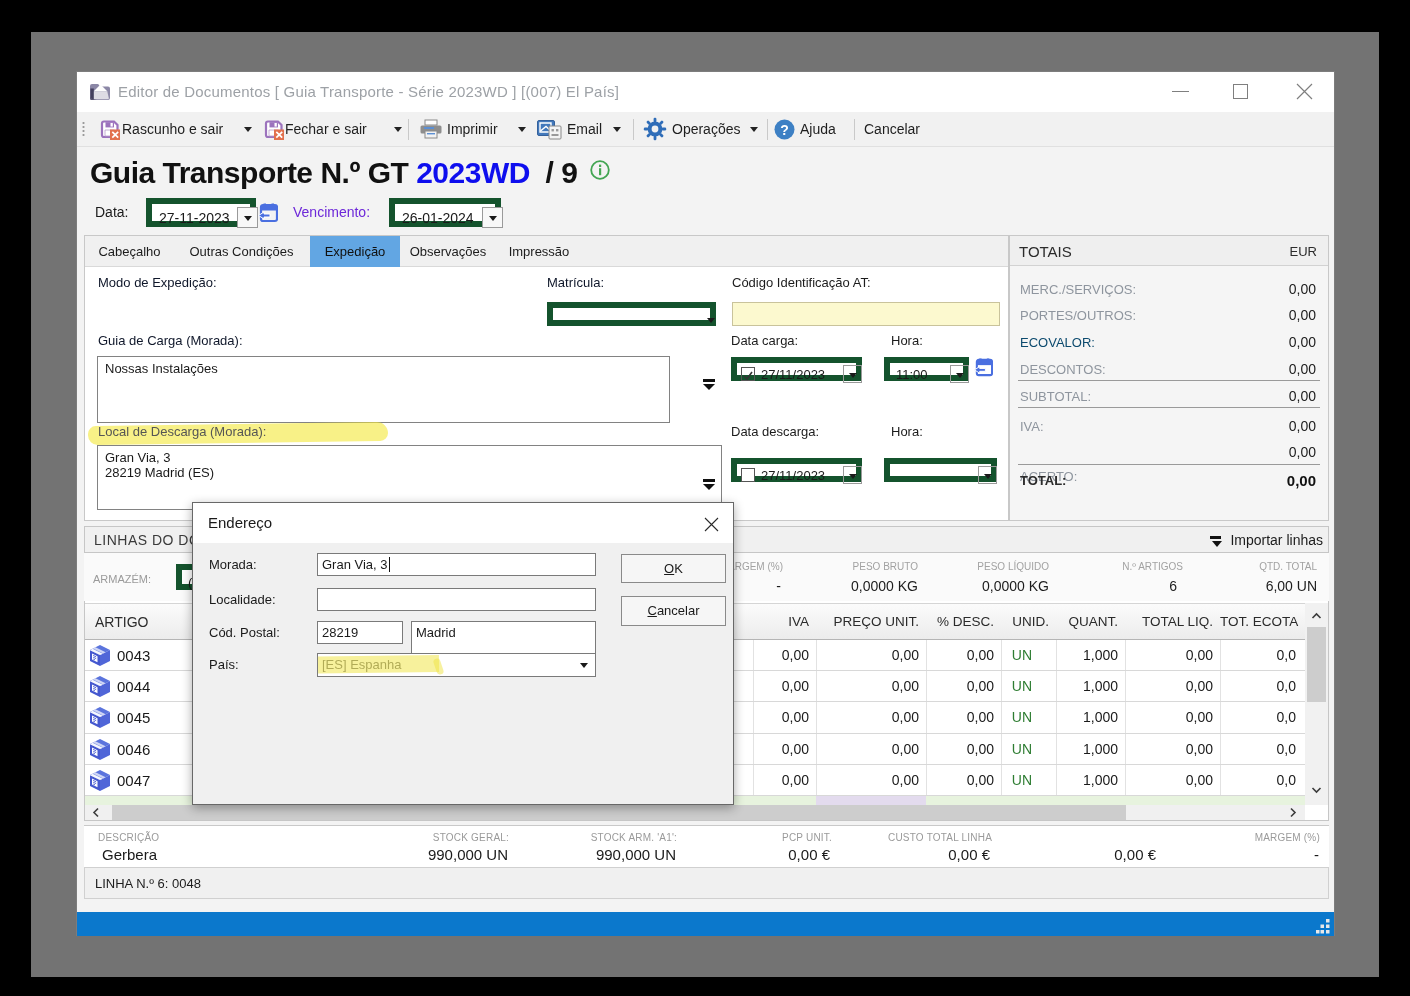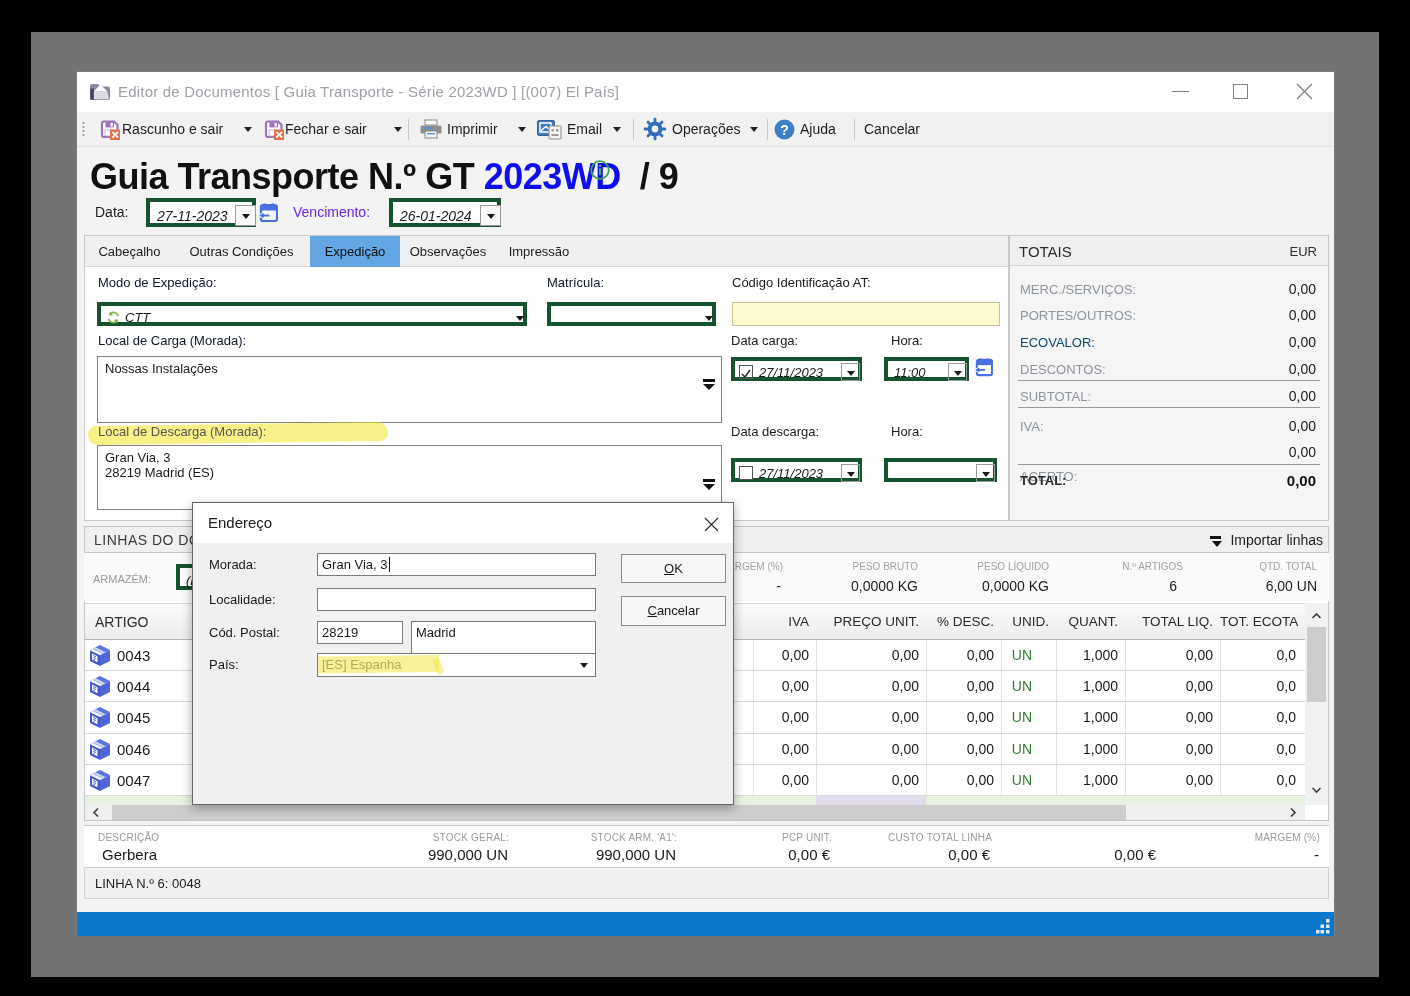--- a/index.html
+++ b/index.html
@@ -8,21 +8,21 @@
 .desk{position:absolute;left:31px;top:32px;width:1348px;height:945px;background:#737373;}
 .win{position:absolute;left:76px;top:71px;width:1259px;height:865px;background:#f3f3f3;border:1px solid #7d7d7d;}
 .tbar{position:absolute;left:0;top:0;width:100%;height:40px;background:#fff;}
 .ttxt{position:absolute;left:41px;top:11px;font-size:15px;color:#9da1a6;white-space:nowrap;letter-spacing:0.2px;}
 .toolbar{position:absolute;left:0;top:40px;width:100%;height:35px;background:#f1f1f1;border-bottom:1px solid #e0e0e0;}
 .titem{position:absolute;top:0;height:35px;line-height:35px;font-size:14px;color:#1e1e1e;white-space:nowrap;}
 .caret{position:absolute;width:0;height:0;border-left:4px solid transparent;border-right:4px solid transparent;border-top:5px solid #222;}
 .tsep{position:absolute;top:7px;width:1px;height:21px;background:#c9c9c9;}
 .lbl{position:absolute;font-size:13px;color:#0f172a;white-space:nowrap;}
 .glbl{position:absolute;font-size:13px;color:#3c3c3c;white-space:nowrap;}
-.combo{position:absolute;background:#fff;border:4px solid #14532d;font-style:italic;}
+.combo{position:absolute;background:#fff;border:6px solid #14532d;}
 .carr{position:absolute;width:0;height:0;border-left:4px solid transparent;border-right:4px solid transparent;border-top:5px solid #1a1a1a;}
 .cell{position:absolute;font-size:14px;color:#1a1a1a;white-space:nowrap;}
 .hdr{position:absolute;font-size:13px;color:#2b2b2b;white-space:nowrap;}
 .smallcap{position:absolute;font-size:10px;color:#9a9a9a;white-space:nowrap;letter-spacing:0.2px;}
 .vline{position:absolute;width:1px;background:#e2e2e2;}
 .dlg{position:absolute;left:192px;top:502px;width:542px;height:303px;background:#f0f0f0;border:1px solid #686868;box-shadow:0 3px 10px rgba(0,0,0,0.33);z-index:50;}
 .dinp{position:absolute;background:#fff;border:1px solid #7a7a7a;font-size:13px;color:#1a1a1a;padding:0 4px;line-height:21px;}
 .dbtn{position:absolute;background:#f6f6f6;border:1px solid #8a8a8a;font-size:13px;color:#1a1a1a;text-align:center;}
 .hl{position:absolute;background:rgba(244,232,62,0.62);border-radius:9px;}
 </style>
@@ -107,21 +107,21 @@
 <div class="caret" style="left:673px;top:15px;"></div>
 <div class="tsep" style="left:690px;"></div>
 <svg class="a" style="left:697px;top:7px" width="21" height="21" viewBox="0 0 21 21">
 <circle cx="10.5" cy="10.5" r="10" fill="#3d80c4"></circle>
 <text x="10.5" y="15.5" text-anchor="middle" font-size="14" font-weight="bold" fill="#fff" font-family="Liberation Sans">?</text>
 </svg>
 <div class="titem" style="left:723px;">Ajuda</div>
 <div class="tsep" style="left:777px;"></div>
 <div class="titem" style="left:787px;">Cancelar</div>
 </div>
-<div class="a" style="left:13px;top:84px;font-size:36px;font-weight:bold;color:#111;white-space:nowrap;letter-spacing:-0.5px;">Guia Transporte N.º GT&nbsp;<span style="color:#0e0eee">2023WD</span>&nbsp;&nbsp;/ 9</div>
+<div class="a" style="left:13px;top:84px;font-size:30px;font-weight:bold;color:#111;white-space:nowrap;letter-spacing:-0.5px;">Guia Transporte N.º GT&nbsp;<span style="color:#0e0eee">2023WD</span>&nbsp;&nbsp;/ 9</div>
 <svg class="a" style="left:513px;top:88px" width="20" height="20" viewBox="0 0 20 20">
 <circle cx="10" cy="10" r="8.8" fill="none" stroke="#42a552" stroke-width="1.8"></circle>
 <rect x="9" y="8.2" width="2.2" height="7" fill="#47a855"></rect>
       <rect x="9" y="4.6" width="2.2" height="2.4" fill="#47a855"></rect>
 </svg>
 <div class="glbl" style="left:18px;top:132px;color:#1a1a1a;font-size:14px;">Data:</div>
 <div class="combo" style="left:69px;top:126px;width:110px;height:29px;">
   <div class="cell" style="left:7px;top:6px;font-size:14px;">27-11-2023</div>
   <div class="a" style="left:85px;top:3px;width:21px;height:21px;border:1px solid #9a9a9a;background:#f8f8f8;">
         <div class="carr" style="left:6px;top:8px;"></div>
@@ -143,38 +143,28 @@
 </div>
 <div class="a" style="left:7px;top:163px;width:925px;height:286px;background:#fff;border:1px solid #c8c8c8;">
   <div class="a" style="left:0;top:0;width:923px;height:31px;background:#f0f0f0;border-bottom:1px solid #d9d9d9;"></div>
   <div class="a" style="left:1px;top:0;width:87px;height:31px;font-size:13px;color:#1c1c1c;text-align:center;line-height:31px;">Cabeçalho</div>
   <div class="a" style="left:88px;top:0;width:137px;height:31px;font-size:13px;color:#1c1c1c;text-align:center;line-height:31px;">Outras Condições</div>
   <div class="a" style="left:225px;top:0;width:90px;height:31px;font-size:13px;color:#10100f;text-align:center;line-height:31px;background:#62a6e3;">Expedição</div>
   <div class="a" style="left:315px;top:0;width:96px;height:31px;font-size:13px;color:#1c1c1c;text-align:center;line-height:31px;">Observações</div>
   <div class="a" style="left:411px;top:0;width:86px;height:31px;font-size:13px;color:#1c1c1c;text-align:center;line-height:31px;">Impressão</div>
 </div>
 <div class="lbl" style="left:21px;top:203px;">Modo de Expedição:</div>
-<div class="combo" style="left:20px;top:230px;width:430px;height:24px;">
-  <svg class="a" style="left:6px;top:5px" width="13" height="13" viewBox="0 0 13 13">
-<path d="M11.3 5 A5 5 0 0 0 2.5 3.4" fill="none" stroke="#79b94e" stroke-width="1.7"></path>
-<path d="M1.7 8 A5 5 0 0 0 10.5 9.6" fill="none" stroke="#79b94e" stroke-width="1.7"></path>
-<path d="M3.5 0.5 L1.8 4.6 L6 4.4 Z" fill="#79b94e"></path>
-        <path d="M9.5 12.5 L11.2 8.4 L7 8.6 Z" fill="#79b94e"></path>
-</svg>
-  <div class="cell" style="left:24px;top:4px;font-size:13px;">CTT</div>
-  <div class="carr" style="left:415px;top:10px;"></div>
-</div>
 <div class="lbl" style="left:470px;top:203px;">Matrícula:</div>
 <div class="combo" style="left:470px;top:230px;width:169px;height:24px;">
       <div class="carr" style="left:154px;top:10px;"></div>
     </div>
 <div class="glbl" style="left:655px;top:203px;color:#1c1c1c;">Código Identificação AT:</div>
 <div class="a" style="left:655px;top:230px;width:268px;height:24px;background:#fcf9cf;border:1px solid #c9c39b;"></div>
-<div class="lbl" style="left:21px;top:261px;">Local de Carga (Morada):</div>
-<div class="a" style="left:20px;top:284px;width:625px;height:67px;background:#fff;border:1px solid #828282;">
+<div class="lbl" style="left:21px;top:261px;">Guia de Carga (Morada):</div>
+<div class="a" style="left:20px;top:284px;width:573px;height:67px;background:#fff;border:1px solid #828282;">
   <div class="cell" style="left:7px;top:4px;font-size:13px;">Nossas Instalações</div>
   <div class="a" style="left:605px;top:22px;width:12px;height:3px;background:#111;"></div>
   <div class="carr" style="left:605px;top:27px;border-left-width:6px;border-right-width:6px;border-top-width:6px;border-top-color:#111;"></div>
 </div>
 <div class="hl" style="left:11px;top:352px;width:300px;height:19px;transform:rotate(-0.8deg);border-radius:10px 14px 10px 12px;"></div>
 <div class="lbl" style="left:21px;top:352px;color:#555;">Local de Descarga (Morada):</div>
 <div class="a" style="left:20px;top:373px;width:625px;height:65px;background:#fff;border:1px solid #828282;">
   <div class="cell" style="left:7px;top:4px;font-size:13px;">Gran Via, 3<br>28219 Madrid (ES)</div>
   <div class="a" style="left:605px;top:33px;width:12px;height:3px;background:#111;"></div>
   <div class="carr" style="left:605px;top:38px;border-left-width:6px;border-right-width:6px;border-top-width:6px;border-top-color:#111;"></div>

